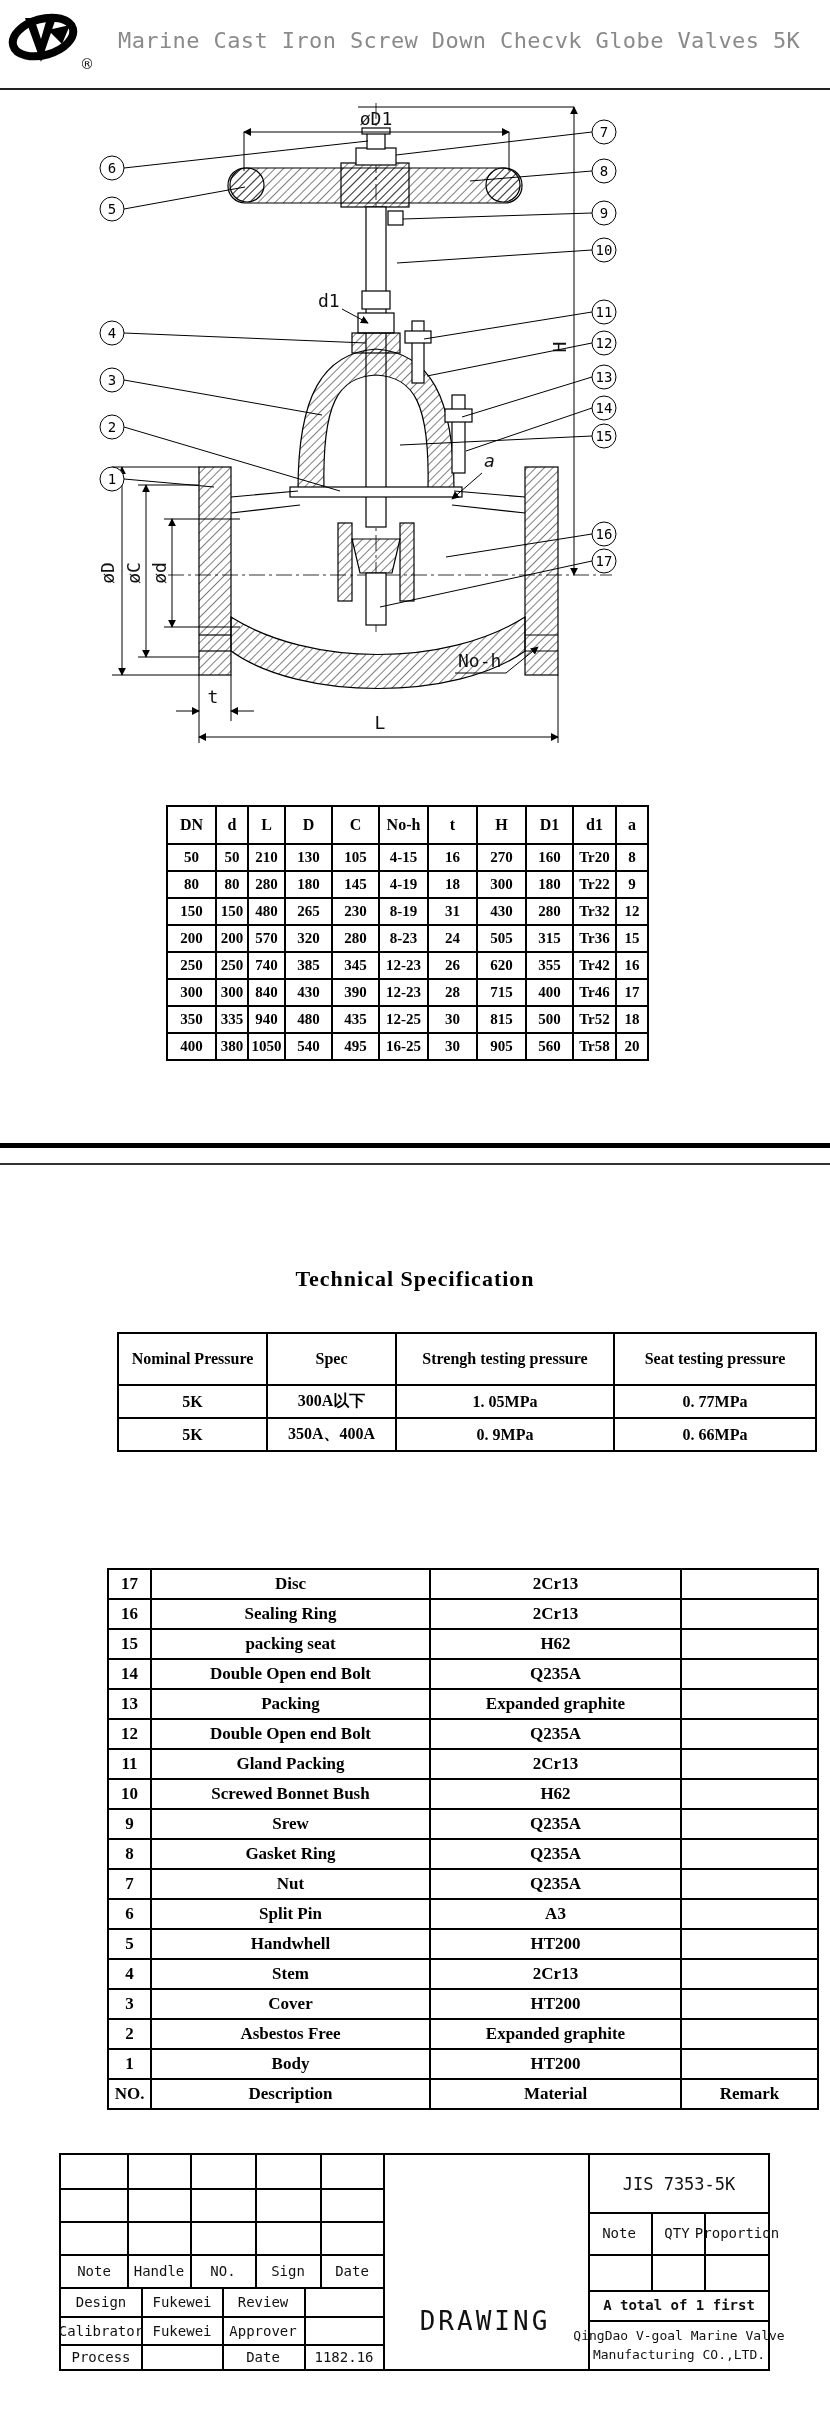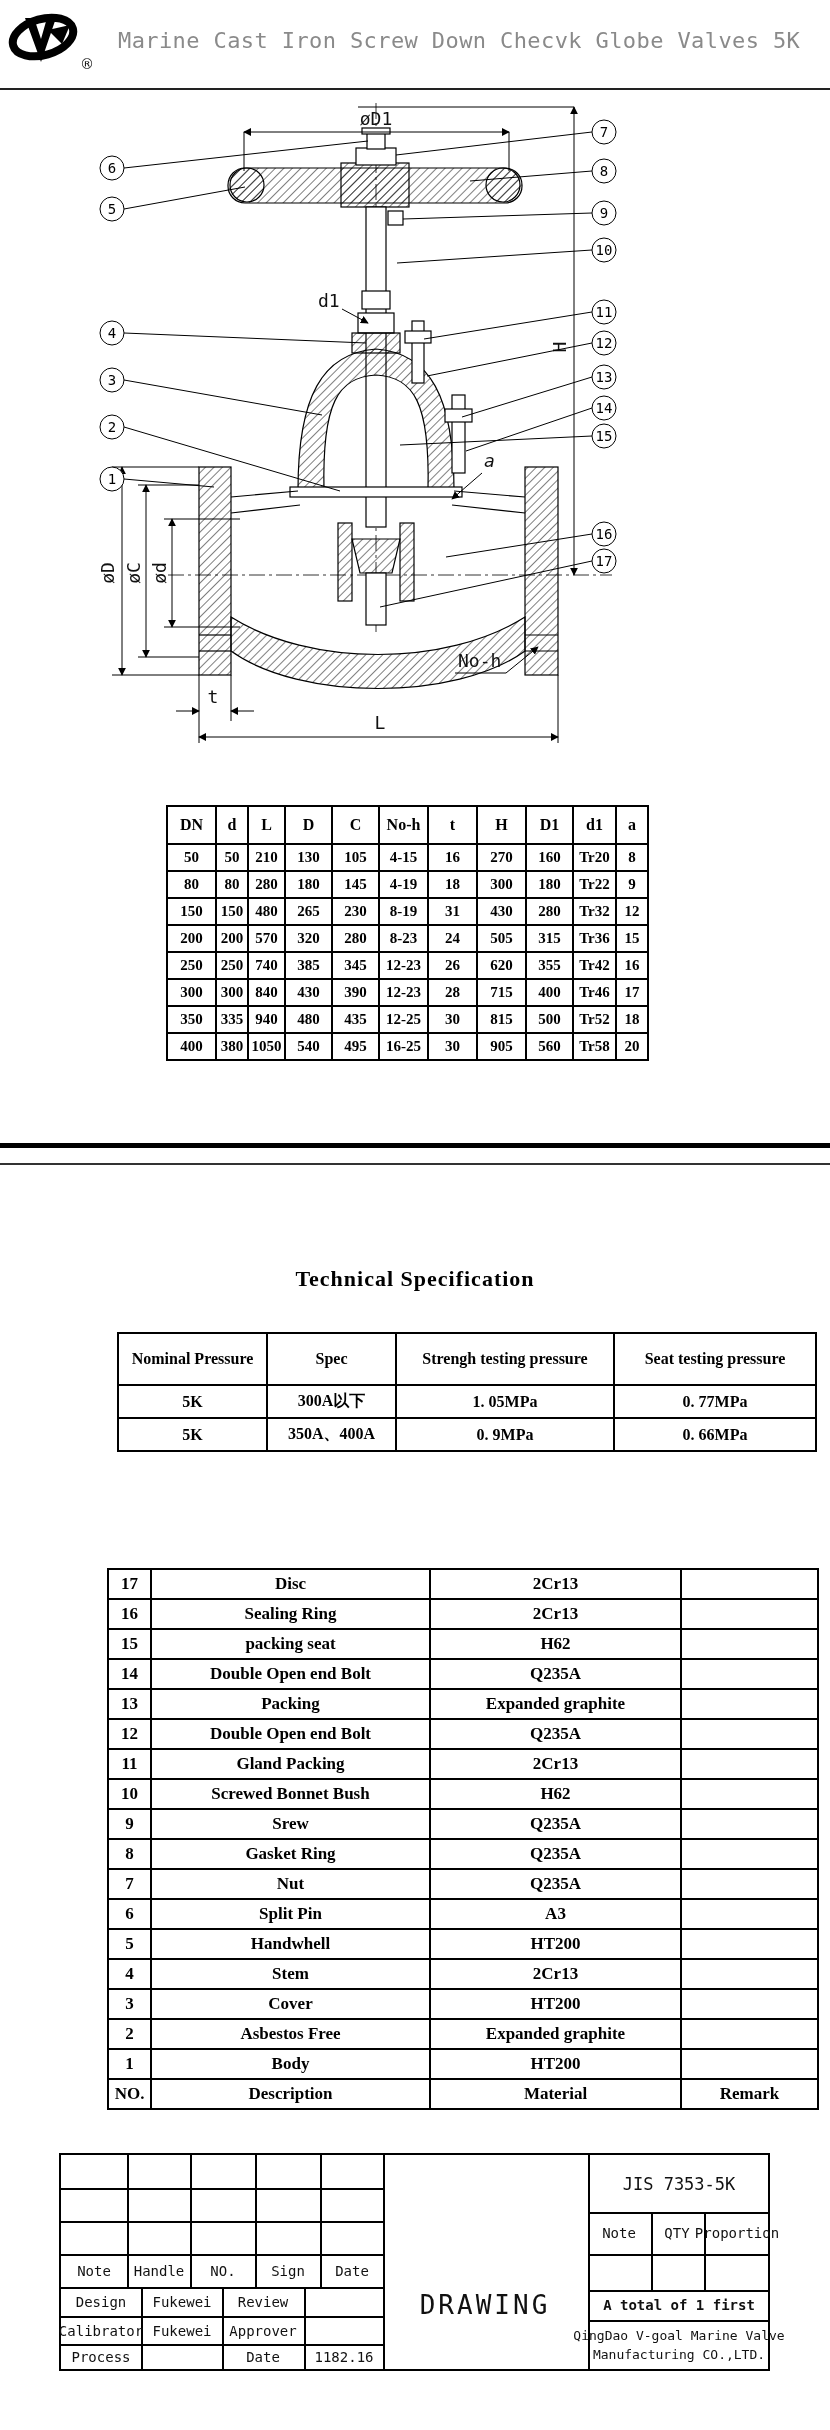--- a/index.html
+++ b/index.html
@@ -572,21 +572,21 @@
     <span class="lbl" style="left:40px;top:147px">Design</span>
     <span class="lbl" style="left:121px;top:147px">Fukewei</span>
     <span class="lbl" style="left:202px;top:147px">Review</span>
     <span class="lbl" style="left:40px;top:176px">Calibrator</span>
     <span class="lbl" style="left:121px;top:176px">Fukewei</span>
     <span class="lbl" style="left:202px;top:176px">Approver</span>
     <span class="lbl" style="left:40px;top:202px">Process</span>
     <span class="lbl" style="left:202px;top:202px">Date</span>
     <span class="lbl" style="left:283px;top:202px">1182.16</span>
 
-    <span class="lbl big" style="left:424px;top:150px">DRAWING</span>
+    <span class="lbl big" style="left:424px;top:166px">DRAWING</span>
 
     <span class="lbl mid" style="left:618px;top:29px">JIS 7353-5K</span>
     <span class="lbl" style="left:558px;top:78px">Note</span>
     <span class="lbl" style="left:616px;top:78px">QTY</span>
     <span class="lbl" style="left:676px;top:78px">Proportion</span>
     <span class="lbl bold" style="left:618px;top:150px">A total of 1 first</span>
     <span class="lbl sm" style="left:618px;top:180px">QingDao V-goal Marine Valve</span>
     <span class="lbl sm" style="left:618px;top:199px">Manufacturing CO.,LTD.</span>
   </div>
 

